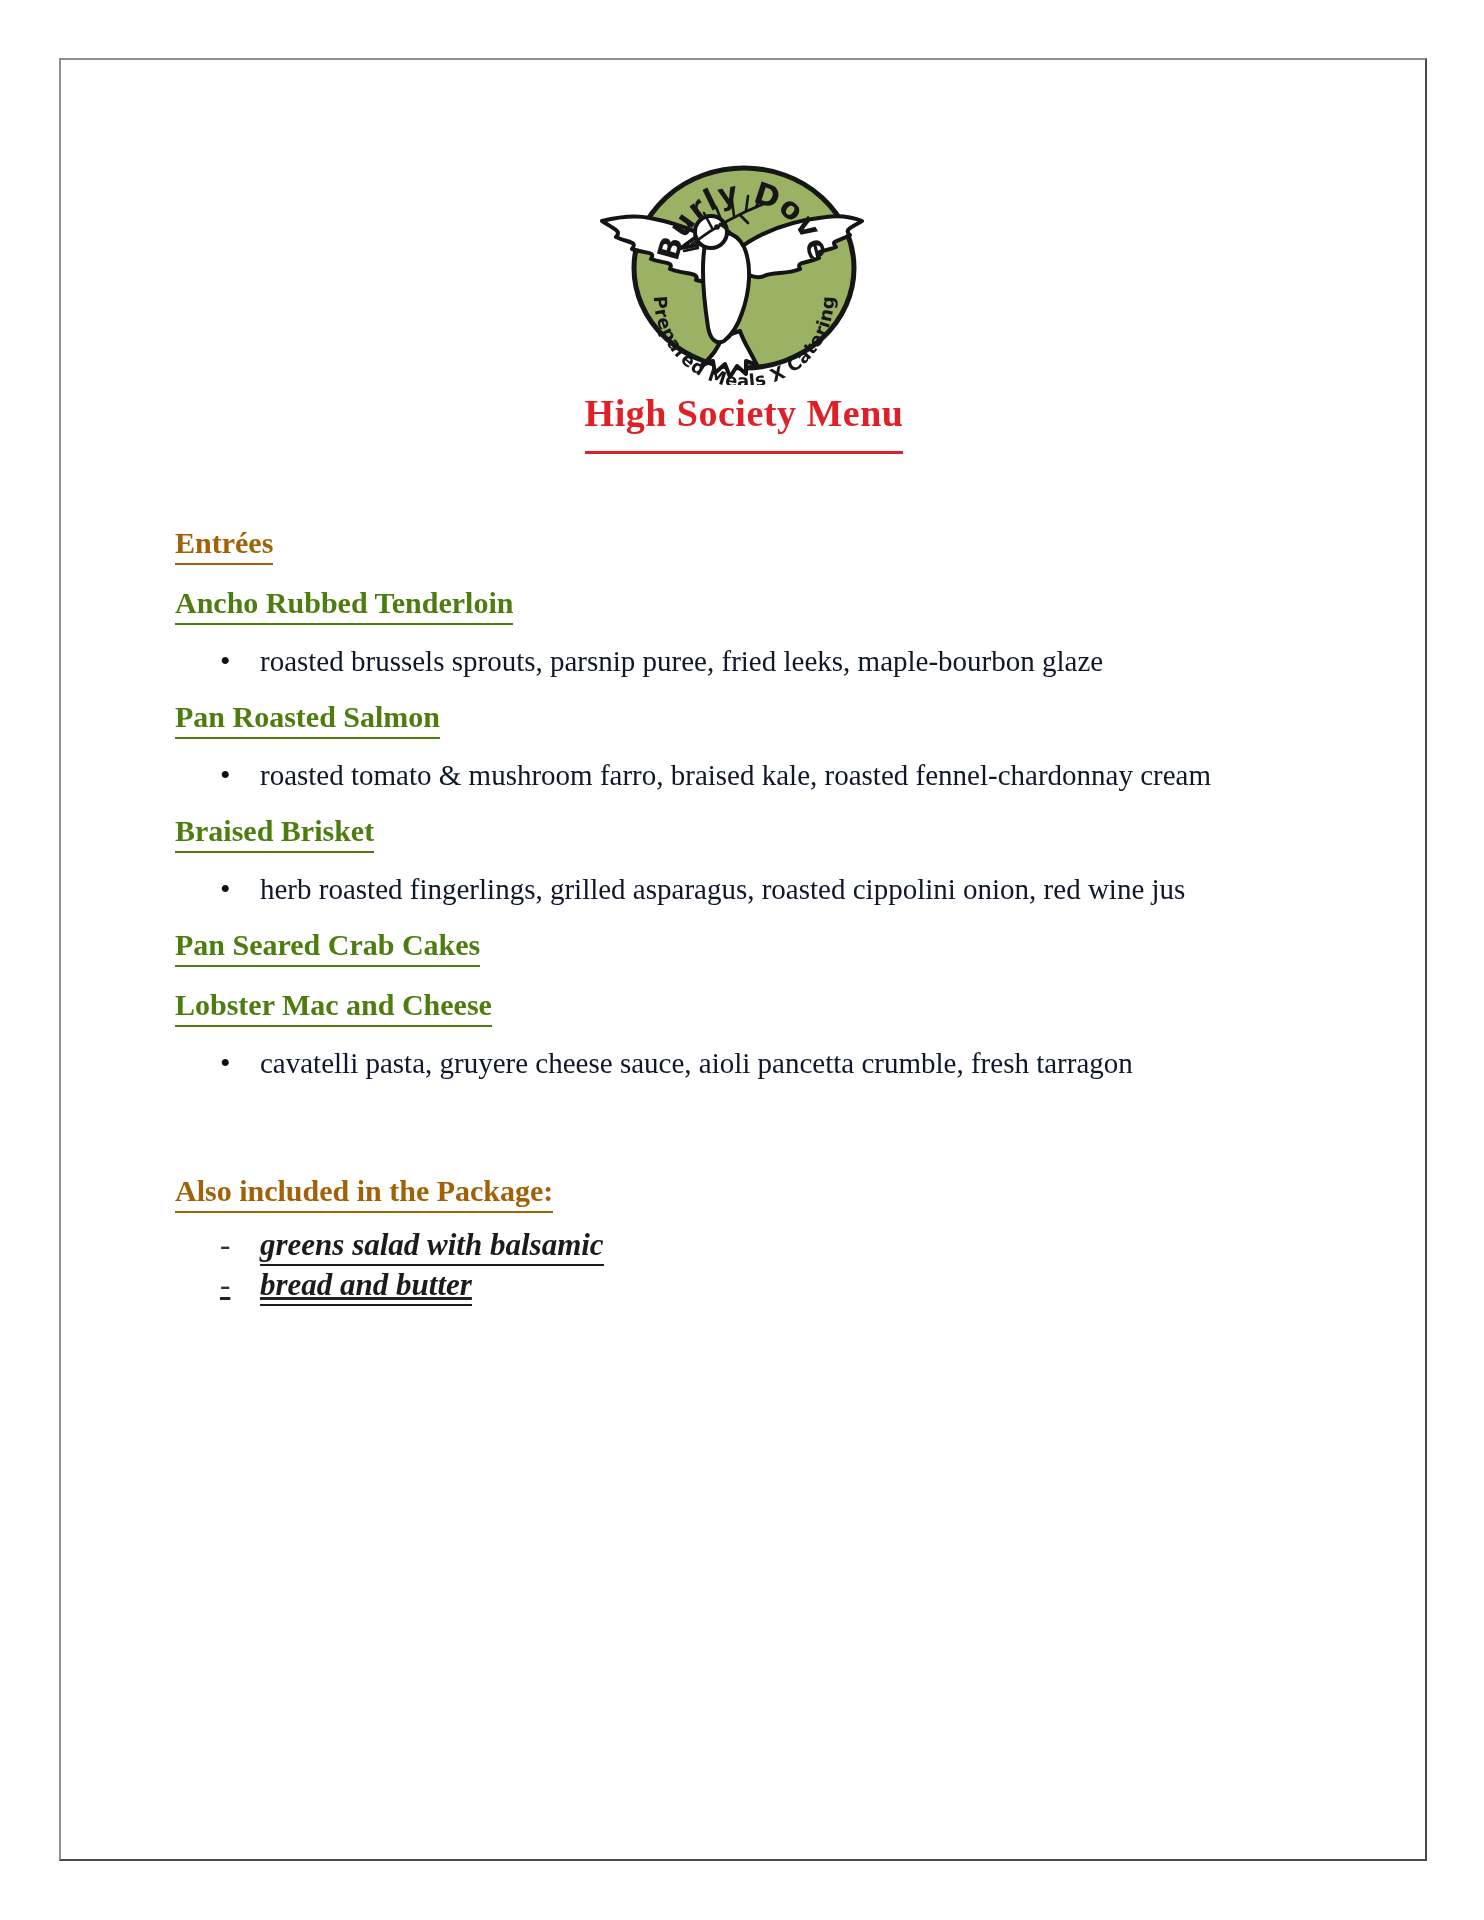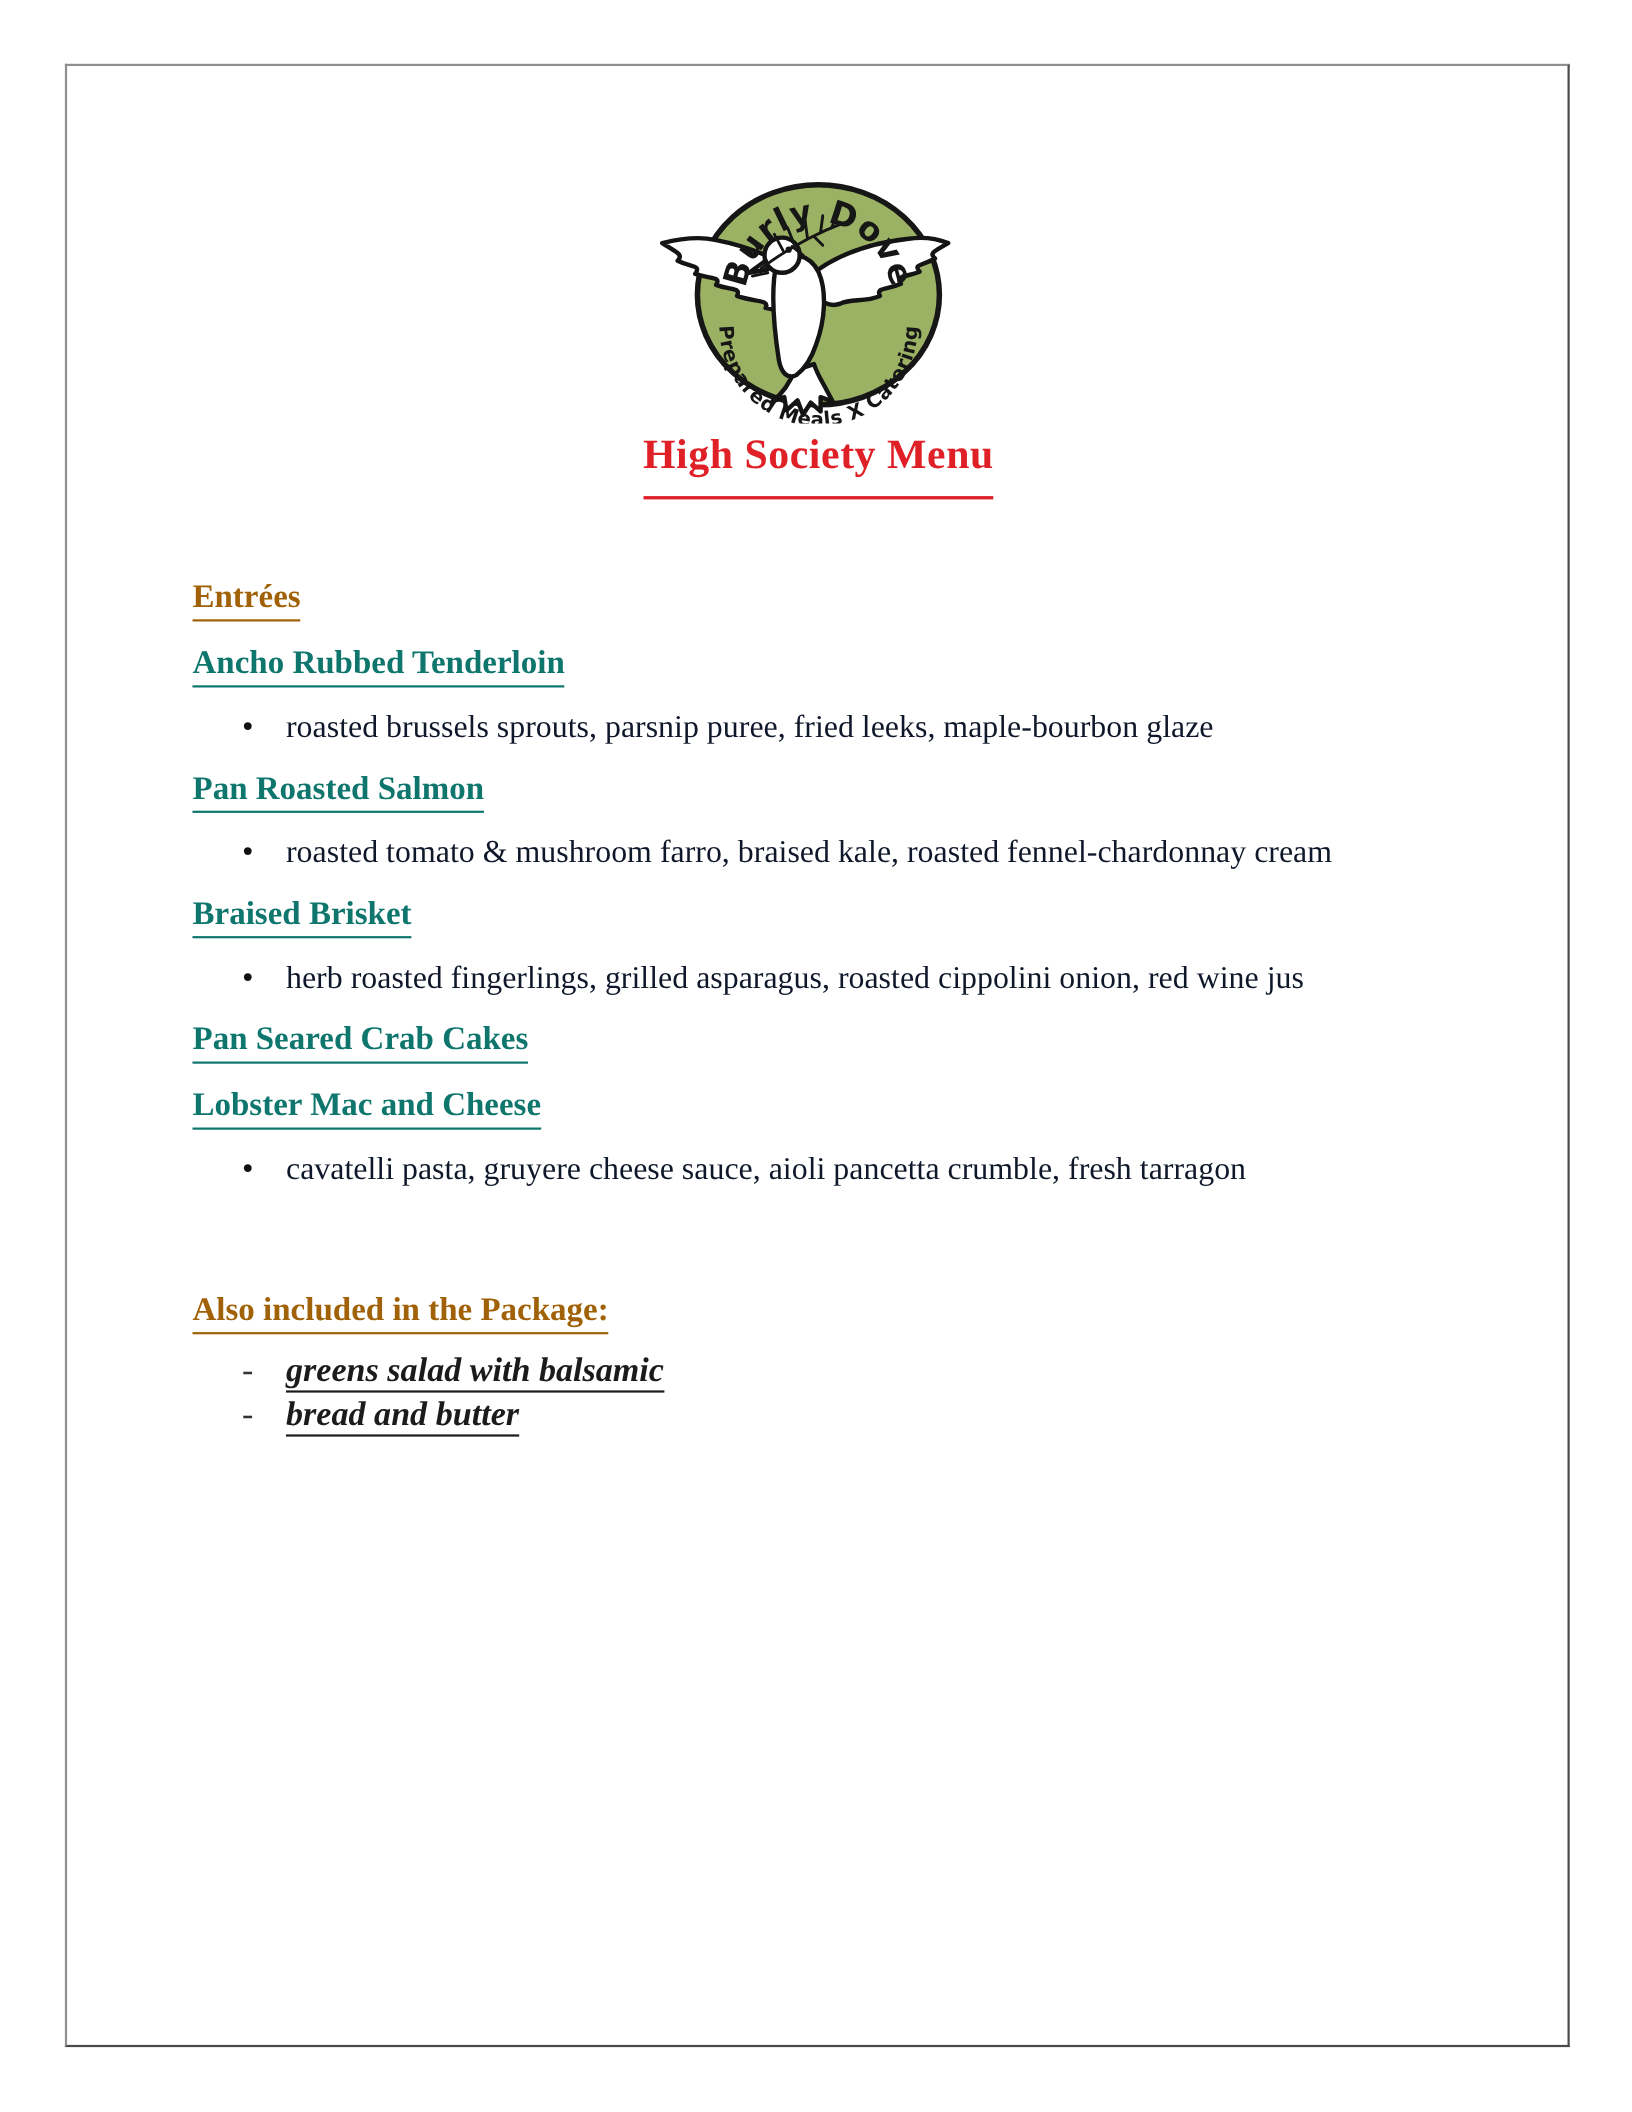--- a/index.html
+++ b/index.html
@@ -60,21 +60,21 @@
   .underline {
     display: inline-block;
     border-bottom: 2.5px solid currentColor;
     padding-bottom: 1px;
   }
   .item-name {
     margin: 19px 0 0 0;
     line-height: 38px;
     font-size: 30px;
     font-weight: bold;
-    color: #0f766e;
+    color: #4d7c0f;
   }
   .bullet-row {
     margin-top: 18px;
     line-height: 36px;
     font-size: 29px;
     color: #0f172a;
     display: flex;
     align-items: baseline;
   }
   .bullet {
@@ -86,21 +86,21 @@
     color: #111111;
   }
   .bullet::before { content: "\2022"; }
   .dash-row {
     margin-top: 14px;
     line-height: 36px;
     font-size: 31px;
     display: flex;
     align-items: baseline;
   }
-  .dash-row + .dash-row { margin-top: 1px; }
+  .dash-row + .dash-row { margin-top: 1px; text-decoration: underline; }
   .dash {
     display: inline-block;
     width: 40px;
     margin-left: 45px;
     flex: 0 0 auto;
     color: #333333;
   }
   .dash::before { content: "-"; }
   .pkg-item {
     font-weight: bold;

